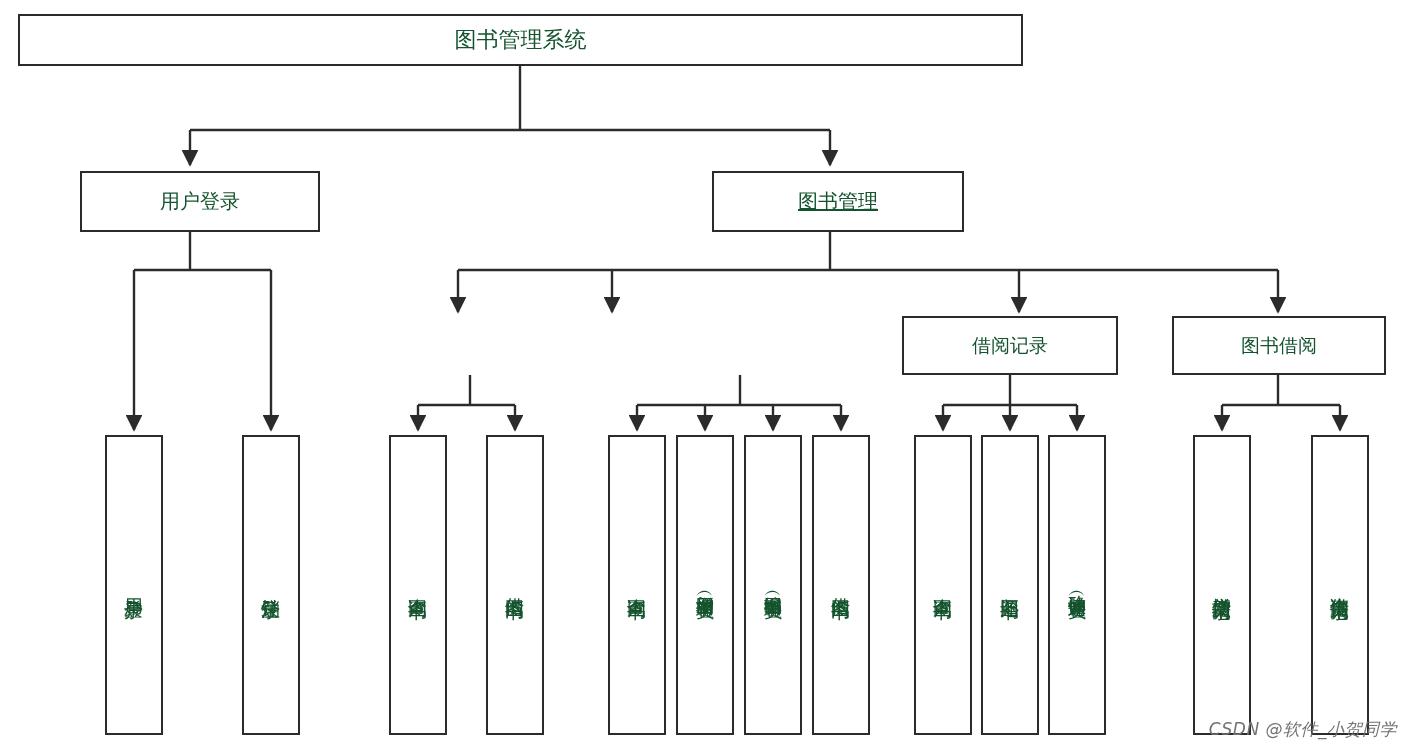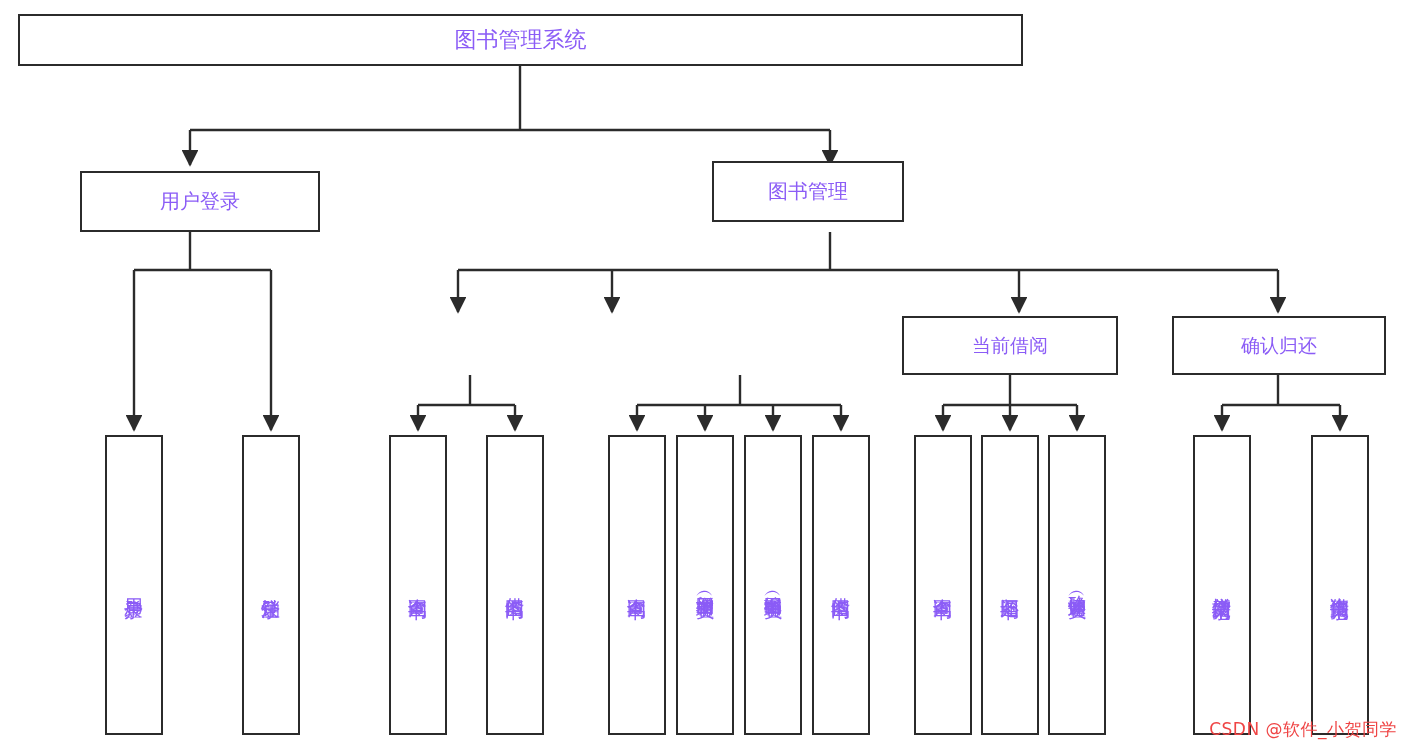--- a/index.html
+++ b/index.html
@@ -22,21 +22,21 @@
     pointer-events:none;
   }
   .node{
     position:absolute;
     box-sizing:border-box;
     border:2px solid #2b2b2b;
     background:#ffffff;
     display:flex;
     align-items:center;
     justify-content:center;
-    color:#8b5cf6;
+    color:#14532d;
     line-height:1.22;
   }
   .node.root{font-size:22px;}
   .node.lvl2{font-size:20px;}
   .node.lvl3{font-size:19px;}
   .node.leaf{
     font-size:19px;
     writing-mode:vertical-rl;
     text-orientation:upright;
     align-items:center;
@@ -49,23 +49,24 @@
     text-orientation:upright;
     display:block;
     white-space:nowrap;
   }
   .nlabel{display:block;}
   #watermark{
     position:absolute;
     right:8px;
     bottom:6px;
     font-size:17px;
-    color:#ef4444;
+    color:#737373;
     white-space:nowrap;
     letter-spacing:0.5px;
+    font-style:italic;
   }
 </style>
 </head>
 <body>
 
 <div id="diagram-root">
 
   <svg class="connectors" viewBox="0 0 1405 747" xmlns="http://www.w3.org/2000/svg">
     <defs>
       <marker id="arrow" viewBox="0 0 10 10" refX="9" refY="5" markerWidth="7" markerHeight="7" orient="auto-start-reverse">
@@ -117,29 +118,29 @@
     </g>
   </svg>
 
   <div class="node root" style="left:18px; top:14px; width:1005px; height:52px;">
     <span class="nlabel">图书管理系统</span>
   </div>
 
   <div class="node lvl2" style="left:80px; top:171px; width:240px; height:61px;">
     <span class="nlabel">用户登录</span>
   </div>
-  <div class="node lvl2" style="left:712px; top:161px; width:192px; height:61px;">
+  <div class="node lvl2" style="left:712px; top:171px; width:252px; height:61px;text-decoration:underline;">
     <span class="nlabel">图书管理</span>
   </div>
 
   <div class="node lvl3" style="left:902px; top:316px; width:216px; height:59px;">
-    <span class="nlabel">当前借阅</span>
+    <span class="nlabel">借阅记录</span>
   </div>
   <div class="node lvl3" style="left:1172px; top:316px; width:214px; height:59px;">
-    <span class="nlabel">确认归还</span>
+    <span class="nlabel">图书借阅</span>
   </div>
 
   <div class="node leaf" style="left:105px; top:435px; width:58px; height:300px;">
     <span class="nlabel">用户登录</span>
   </div>
   <div class="node leaf" style="left:242px; top:435px; width:58px; height:300px;">
     <span class="nlabel">注销登录</span>
   </div>
 
   <div class="node leaf" style="left:389px; top:435px; width:58px; height:300px;">

